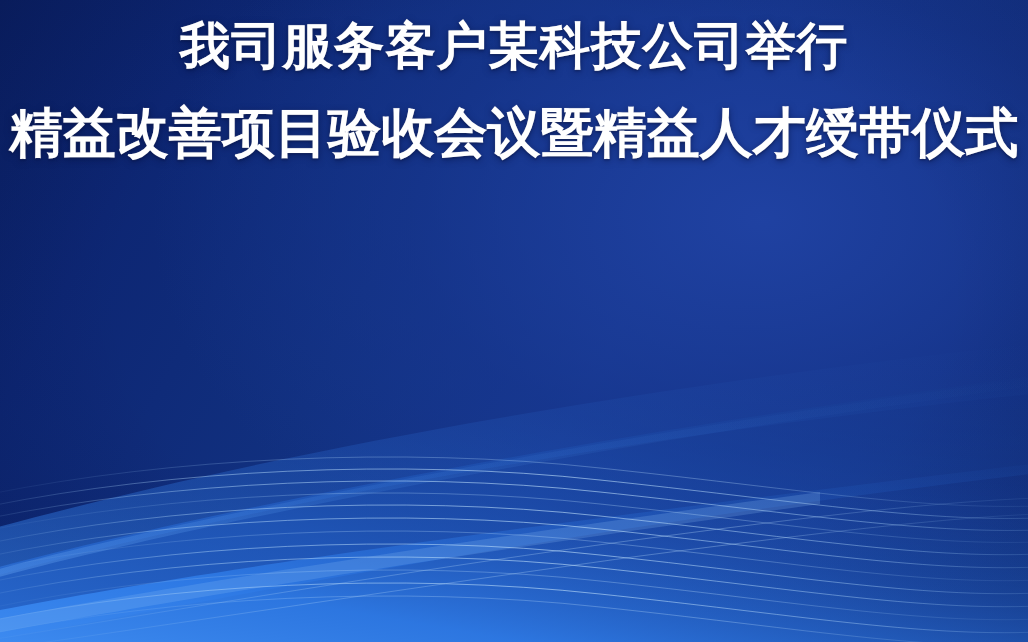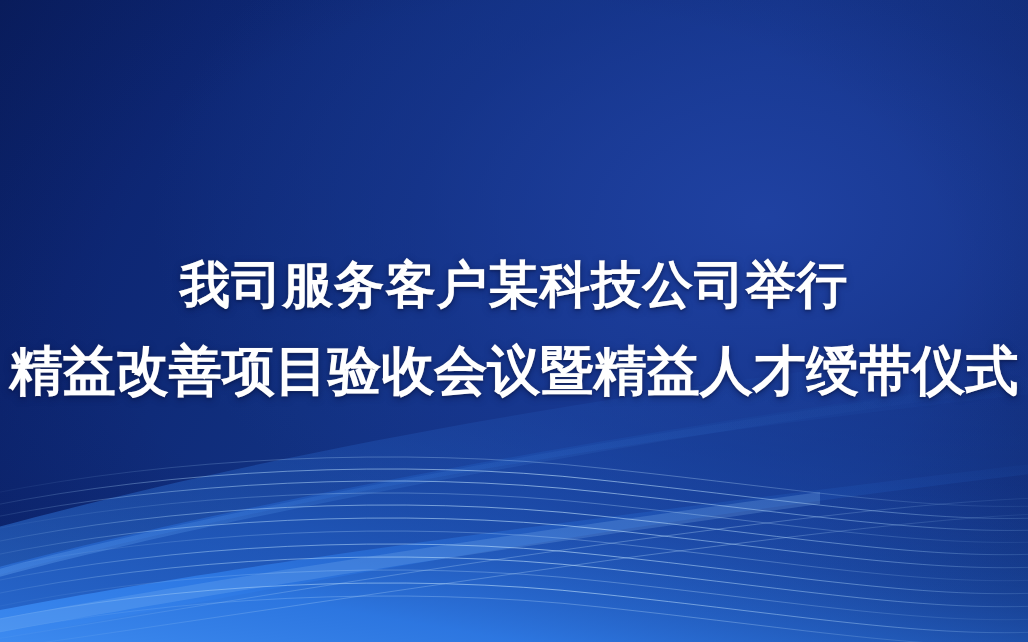--- a/index.html
+++ b/index.html
@@ -64,21 +64,20 @@
 
   
   .title-block {
     position: absolute;
     left: 0;
     right: 0;
     top: 0;
     height: 642px;
     display: flex;
     flex-direction: column;
-    justify-content: center;
     align-items: center;
     padding-top: 16px;
     box-sizing: border-box;
   }
   .title-line {
     color: #ffffff;
     font-weight: 700;
     text-align: center;
     white-space: nowrap;
     letter-spacing: 0.5px;

